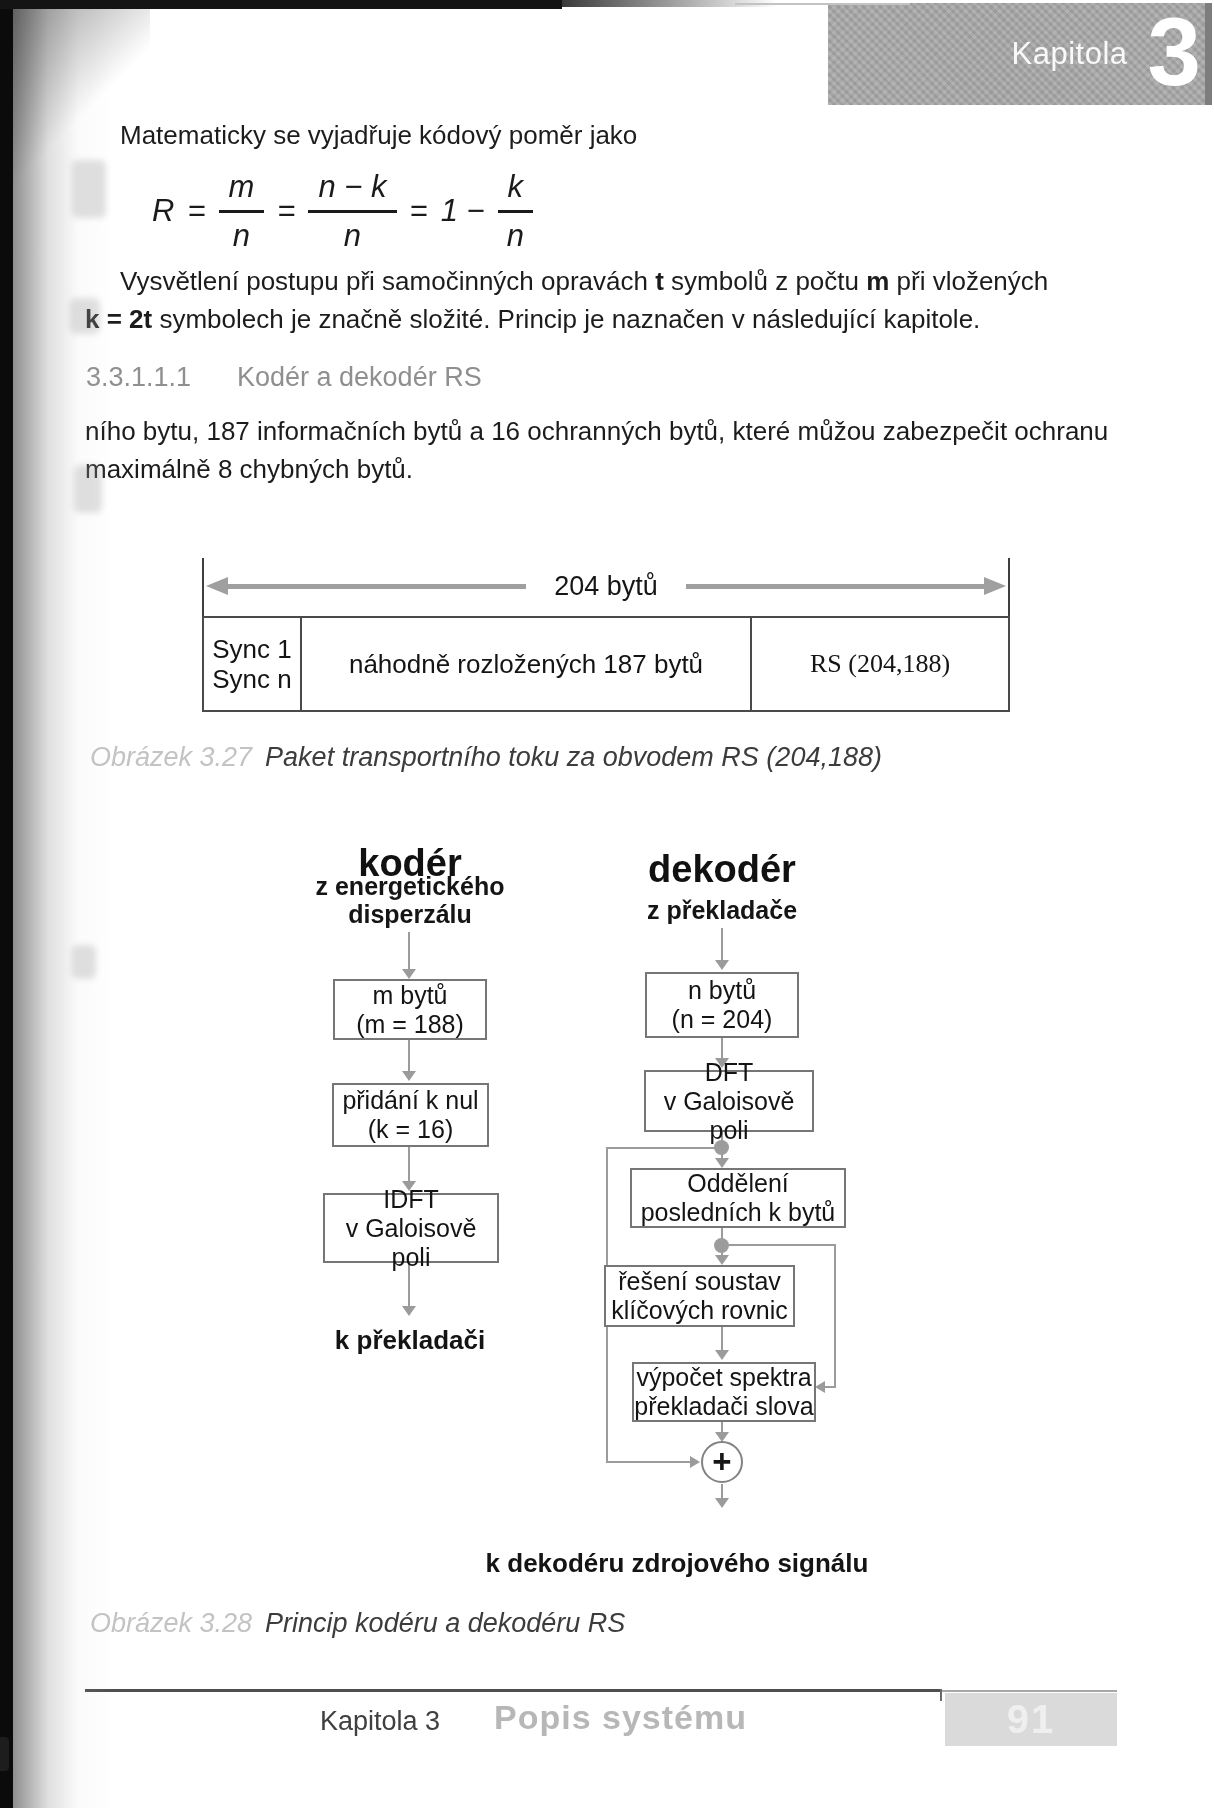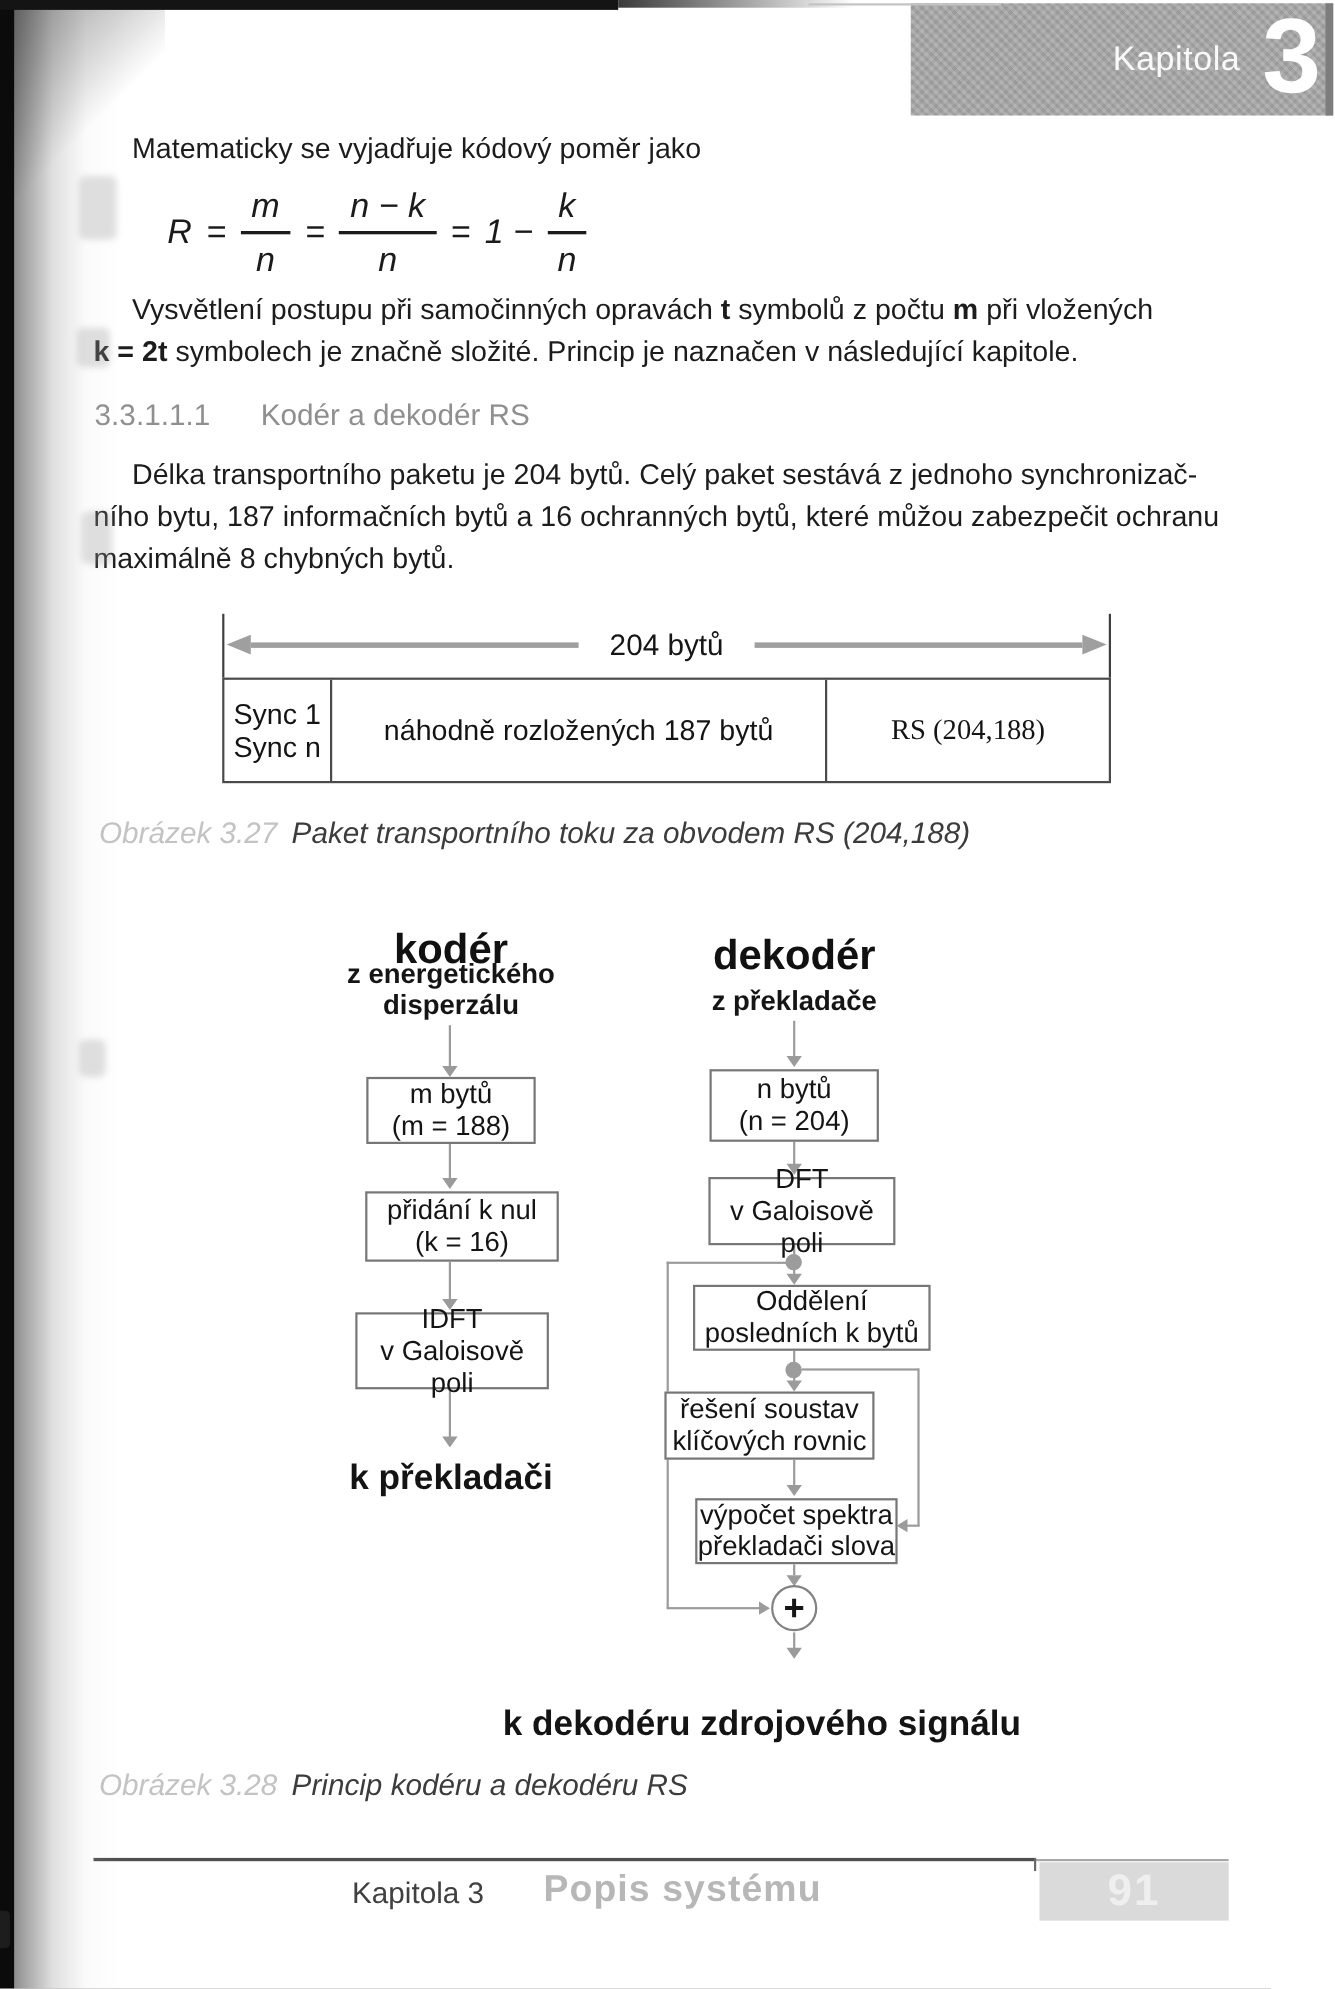--- a/index.html
+++ b/index.html
@@ -78,21 +78,21 @@
           font-size:25px; line-height:29px; color:#141414; text-align:center; }
   .vline { position:absolute; width:2px; background:#9b9b9b; z-index:1; }
   .hline { position:absolute; height:2px; background:#9b9b9b; z-index:1; }
   .tri-d { position:absolute; width:0; height:0; border-left:7px solid transparent; border-right:7px solid transparent; border-top:10px solid #9b9b9b; z-index:1; }
   .tri-r { position:absolute; width:0; height:0; border-top:6px solid transparent; border-bottom:6px solid transparent; border-left:10px solid #9b9b9b; z-index:1; }
   .tri-l { position:absolute; width:0; height:0; border-top:6px solid transparent; border-bottom:6px solid transparent; border-right:10px solid #9b9b9b; z-index:1; }
   .dot { position:absolute; width:15px; height:15px; border-radius:50%; background:#9c9c9c; z-index:2; }
   .adder { position:absolute; left:701px; top:621px; width:42px; height:42px; border:2px solid #828282; border-radius:50%;
            background:#fff; z-index:2; display:flex; align-items:center; justify-content:center;
            font-size:33px; font-weight:600; color:#161616; }
-  .flow-out { position:absolute; text-align:center; font-size:32px; font-weight:600; color:#141414; white-space:nowrap; }
+  .flow-out { position:absolute; text-align:center; font-size:26px; font-weight:600; color:#141414; white-space:nowrap; }
 
   
   .foot-line  { position:absolute; left:85px; top:1689px; width:856px; height:3px; background:#4f4f4f; }
   .foot-line2 { position:absolute; left:941px; top:1690px; width:176px; height:2px; background:#a8a8a8; }
   .foot-tick  { position:absolute; left:940px; top:1689px; width:2px; height:12px; background:#6a6a6a; }
   .foot-chap  { position:absolute; left:320px; top:1706px; font-size:27px; color:#404040; }
   .foot-title { position:absolute; left:494px; top:1698px; font-size:34px; font-weight:700; color:#b7b7b7; letter-spacing:1px; }
   .foot-box   { position:absolute; left:945px; top:1693px; width:172px; height:53px; background:#dadada;
                 display:flex; align-items:center; justify-content:center; }
   .foot-num   { font-size:40px; font-weight:700; color:#efefef; letter-spacing:2px; }
@@ -145,21 +145,20 @@
     <div class="line indent"><span>Vysvětlení postupu při samočinných opravách </span><b>t</b><span> symbolů z počtu </span><b>m</b><span> při vložených</span></div>
     <div class="line"><b>k = 2t</b><span> symbolech je značně složité. Princip je naznačen v následující kapitole.</span></div>
   </div>
 
   <div class="sec-heading">
     <span class="sec-num">3.3.1.1.1</span>
     <span>Kodér a dekodér RS</span>
   </div>
 
   <div class="para" style="top:412px;">
-    <div class="line indent">Délka transportního paketu je 204 bytů. Celý paket sestává z jednoho synchronizač-</div>
     <div class="line">ního bytu, 187 informačních bytů a 16 ochranných bytů, které můžou zabezpečit ochranu</div>
     <div class="line">maximálně 8 chybných bytů.</div>
   </div>
 
   <div class="fig1">
     <div class="edge" style="left:0;"></div>
     <div class="edge" style="left:806px;"></div>
     <div class="arrow-row">
       <span class="ahead-l"></span>
       <span class="aline"></span>
@@ -195,21 +194,21 @@
     <div class="vline" style="left:408px; top:112px; height:38px;"></div>
     <div class="tri-d" style="left:402px; top:149px;"></div>
 
     <div class="fbox" style="left:333px; top:159px; width:154px; height:61px;">
       <span>m bytů</span>
       <span>(m = 188)</span>
     </div>
     <div class="vline" style="left:408px; top:220px; height:32px;"></div>
     <div class="tri-d" style="left:402px; top:251px;"></div>
 
-    <div class="fbox" style="left:332px; top:263px; width:176px; height:64px;">
+    <div class="fbox" style="left:332px; top:263px; width:157px; height:64px;">
       <span>přidání k nul</span>
       <span>(k = 16)</span>
     </div>
     <div class="vline" style="left:408px; top:327px; height:35px;"></div>
     <div class="tri-d" style="left:402px; top:361px;"></div>
 
     <div class="fbox" style="left:323px; top:373px; width:176px; height:70px;">
       <span>IDFT</span>
       <span>v Galoisově poli</span>
     </div>

